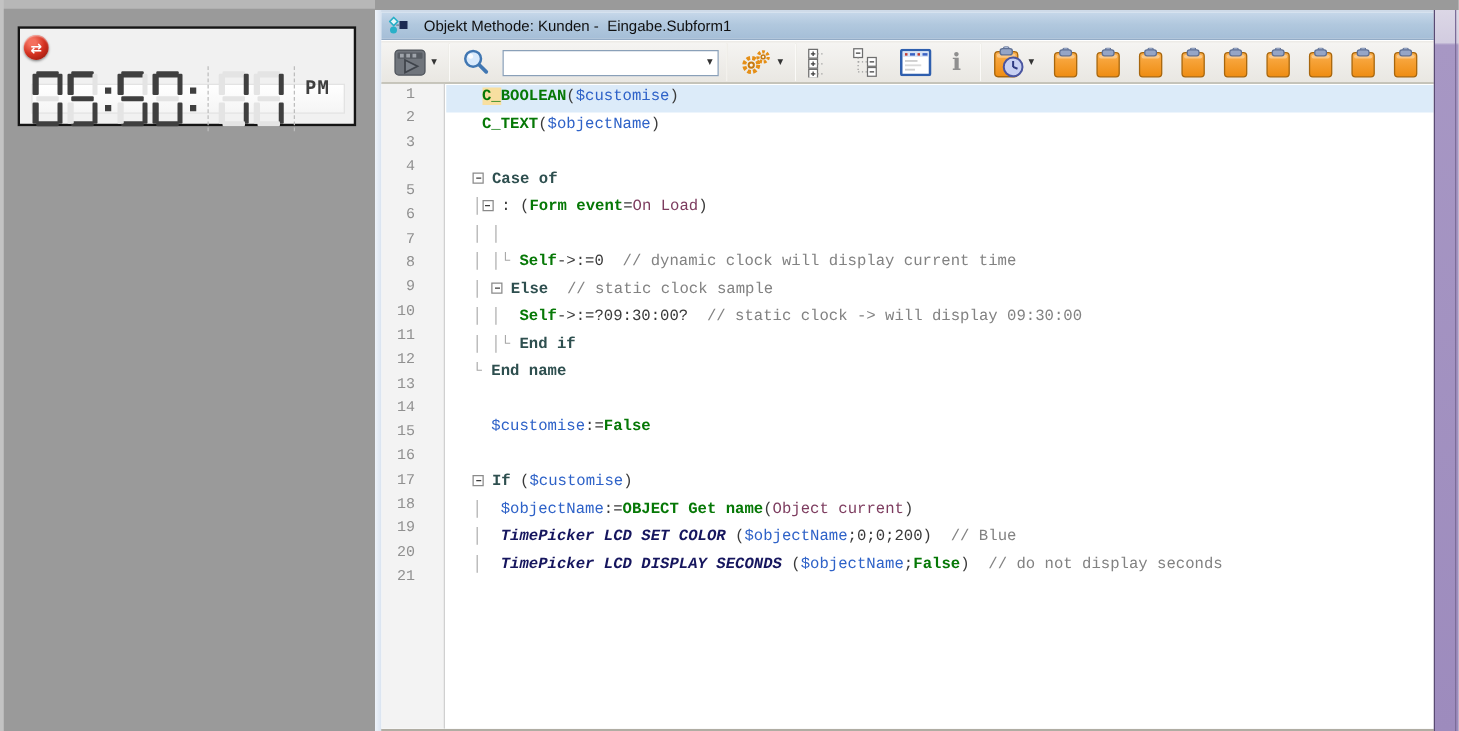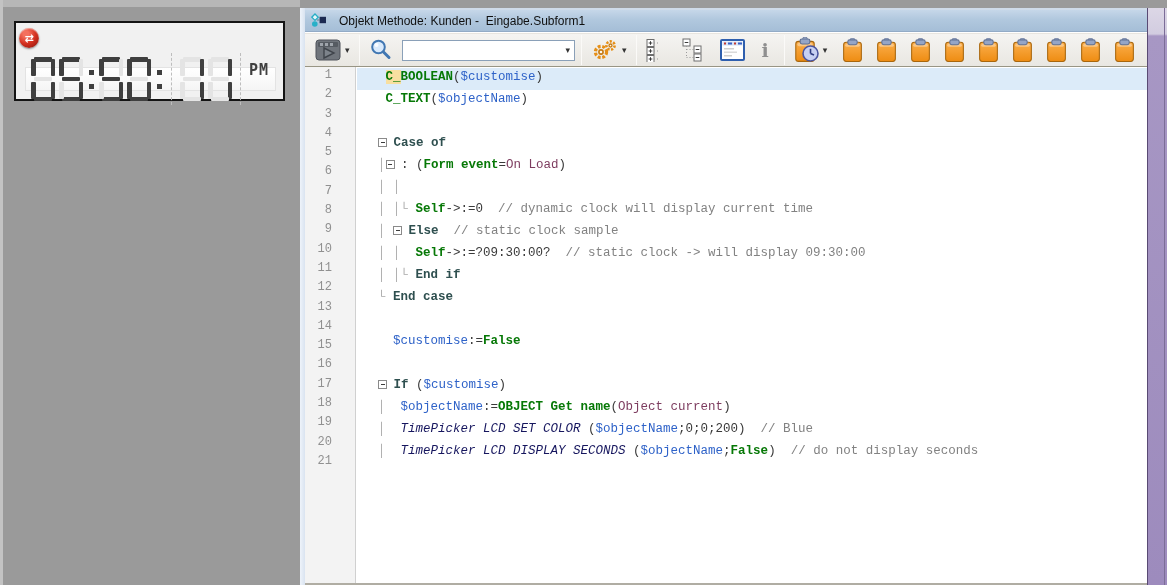--- a/index.html
+++ b/index.html
@@ -10,21 +10,21 @@
   *{margin:0;padding:0;box-sizing:border-box;}
   html,body{width:1167px;height:585px;overflow:hidden;}
   body{background:#9a9a9a;font-family:"Liberation Sans",sans-serif;position:relative;}
 
   
   .left-panel{position:absolute;left:0;top:0;width:300px;height:585px;background:#9a9a9a;}
   .left-panel .strip-top{position:absolute;left:0;top:0;width:100%;height:7px;background:#b7b7b7;}
   .left-panel .strip-left{position:absolute;left:0;top:0;width:3px;height:100%;background:#c3c3c3;}
 
   .clock-widget{position:absolute;left:14px;top:21px;width:271px;height:80px;background:#f1f1f1;border:2px solid #141414;}
-  .lcd{position:absolute;left:9px;top:12px;right:7px;bottom:8px;background:linear-gradient(180deg,#ffffff,#f5f5f5);border:1px solid #e3e3e3;display:flex;align-items:center;padding-left:5px;margin-top:32px;}
+  .lcd{position:absolute;left:9px;top:12px;right:7px;bottom:8px;background:linear-gradient(180deg,#ffffff,#f5f5f5);border:1px solid #e3e3e3;display:flex;align-items:center;margin-top:32px;}
   .badge{position:absolute;left:3px;top:5px;width:20px;height:20px;border-radius:50%;
     background:radial-gradient(circle at 35% 30%,#f4705e 15%,#d43120 50%,#8c130a 95%);
     color:#fff;display:flex;align-items:center;justify-content:center;
     font:bold 11px "DejaVu Sans",sans-serif;z-index:3;box-shadow:0 1px 2px rgba(0,0,0,.45), inset 0 1px 1px rgba(255,255,255,.5);}
   .seg-digit{position:relative;width:24px;height:44px;flex:0 0 auto;}
   .sg{position:absolute;background:var(--lcd-ghost);border-radius:1px;}
   .sg.on{background:var(--lcd-on);}
   .sg.sa{left:3px;top:0;width:18px;height:4.5px;}
   .sg.sf{left:0;top:2px;width:4.5px;height:17px;}
   .sg.sb{right:0;top:2px;width:4.5px;height:17px;}
@@ -76,21 +76,21 @@
   .code-line{height:22px;line-height:19.3px;white-space:pre;font:12.5px/19.3px "Liberation Mono",monospace;color:var(--pl);padding-left:6px;}
   .code-line.active{background:var(--rowhl);}
   .tok-tree{color:#a8a8a8;}
   .tok-kw{color:var(--kw);font-weight:bold;}
   .tok-cmd{color:var(--cmd);font-weight:bold;}
   .tok-cmdhl{color:var(--cmd);font-weight:bold;background:var(--tokhl);}
   .tok-var{color:var(--var);}
   .tok-cst{color:var(--cst);}
   .tok-cm{color:var(--cm);}
   .tok-pl{color:var(--pl);}
-  .tok-mth{color:var(--mth);font-weight:normal;font-style:italic;}
+  .tok-mth{color:var(--mth);font-weight:bold;font-style:italic;}
   .fold-box{display:inline-block;width:9px;height:9px;border:1px solid #8a8a8a;background:#fff;position:relative;vertical-align:-1px;margin-right:-1px;}
   .fold-box:after{content:"";position:absolute;left:1.5px;right:1.5px;top:3.2px;height:1px;background:#3c3c3c;}
 </style>
 </head>
 <body>
 
 <svg width="0" height="0" style="position:absolute">
   <defs>
     <linearGradient id="cbg" x1="0" y1="0" x2="0" y2="1">
       <stop offset="0" stop-color="#fbaf4c"></stop>
@@ -423,21 +423,21 @@
         <div class="code-line active"><span class="tok-tree">   </span><span class="tok-cmdhl">C_</span><span class="tok-cmd">BOOLEAN</span><span class="tok-pl">(</span><span class="tok-var">$customise</span><span class="tok-pl">)</span></div>
         <div class="code-line"><span class="tok-tree">   </span><span class="tok-cmd">C_TEXT</span><span class="tok-pl">(</span><span class="tok-var">$objectName</span><span class="tok-pl">)</span></div>
         <div class="code-line"></div>
         <div class="code-line"><span class="tok-tree">  </span><span class="fold-box"></span><span class="tok-tree"> </span><span class="tok-kw">Case of</span></div>
         <div class="code-line"><span class="tok-tree">  │</span><span class="fold-box"></span><span class="tok-tree"> </span><span class="tok-pl">: (</span><span class="tok-cmd">Form event</span><span class="tok-pl">=</span><span class="tok-cst">On Load</span><span class="tok-pl">)</span></div>
         <div class="code-line"><span class="tok-tree">  │ │</span></div>
         <div class="code-line"><span class="tok-tree">  │ │└ </span><span class="tok-cmd">Self</span><span class="tok-pl">-&gt;:=0</span><span class="tok-cm">  // dynamic clock will display current time</span></div>
         <div class="code-line"><span class="tok-tree">  │ </span><span class="fold-box"></span><span class="tok-tree"> </span><span class="tok-kw">Else</span><span class="tok-cm">  // static clock sample</span></div>
         <div class="code-line"><span class="tok-tree">  │ │  </span><span class="tok-cmd">Self</span><span class="tok-pl">-&gt;:=?09:30:00?</span><span class="tok-cm">  // static clock -&gt; will display 09:30:00</span></div>
         <div class="code-line"><span class="tok-tree">  │ │└ </span><span class="tok-kw">End if</span></div>
-        <div class="code-line"><span class="tok-tree">  └ </span><span class="tok-kw">End case</span></div>
+        <div class="code-line"><span class="tok-tree">  └ </span><span class="tok-kw">End name</span></div>
         <div class="code-line"></div>
         <div class="code-line"><span class="tok-tree">    </span><span class="tok-var">$customise</span><span class="tok-pl">:=</span><span class="tok-cmd">False</span></div>
         <div class="code-line"></div>
         <div class="code-line"><span class="tok-tree">  </span><span class="fold-box"></span><span class="tok-tree"> </span><span class="tok-kw">If</span><span class="tok-pl"> (</span><span class="tok-var">$customise</span><span class="tok-pl">)</span></div>
         <div class="code-line"><span class="tok-tree">  │  </span><span class="tok-var">$objectName</span><span class="tok-pl">:=</span><span class="tok-cmd">OBJECT Get name</span><span class="tok-pl">(</span><span class="tok-cst">Object current</span><span class="tok-pl">)</span></div>
         <div class="code-line"><span class="tok-tree">  │  </span><span class="tok-mth">TimePicker LCD SET COLOR</span><span class="tok-pl"> (</span><span class="tok-var">$objectName</span><span class="tok-pl">;0;0;200)</span><span class="tok-cm">  // Blue</span></div>
         <div class="code-line"><span class="tok-tree">  │  </span><span class="tok-mth">TimePicker LCD DISPLAY SECONDS</span><span class="tok-pl"> (</span><span class="tok-var">$objectName</span><span class="tok-pl">;</span><span class="tok-cmd">False</span><span class="tok-pl">)</span><span class="tok-cm">  // do not display seconds</span></div>
         <div class="code-line"></div>
       </div>
   </div>

